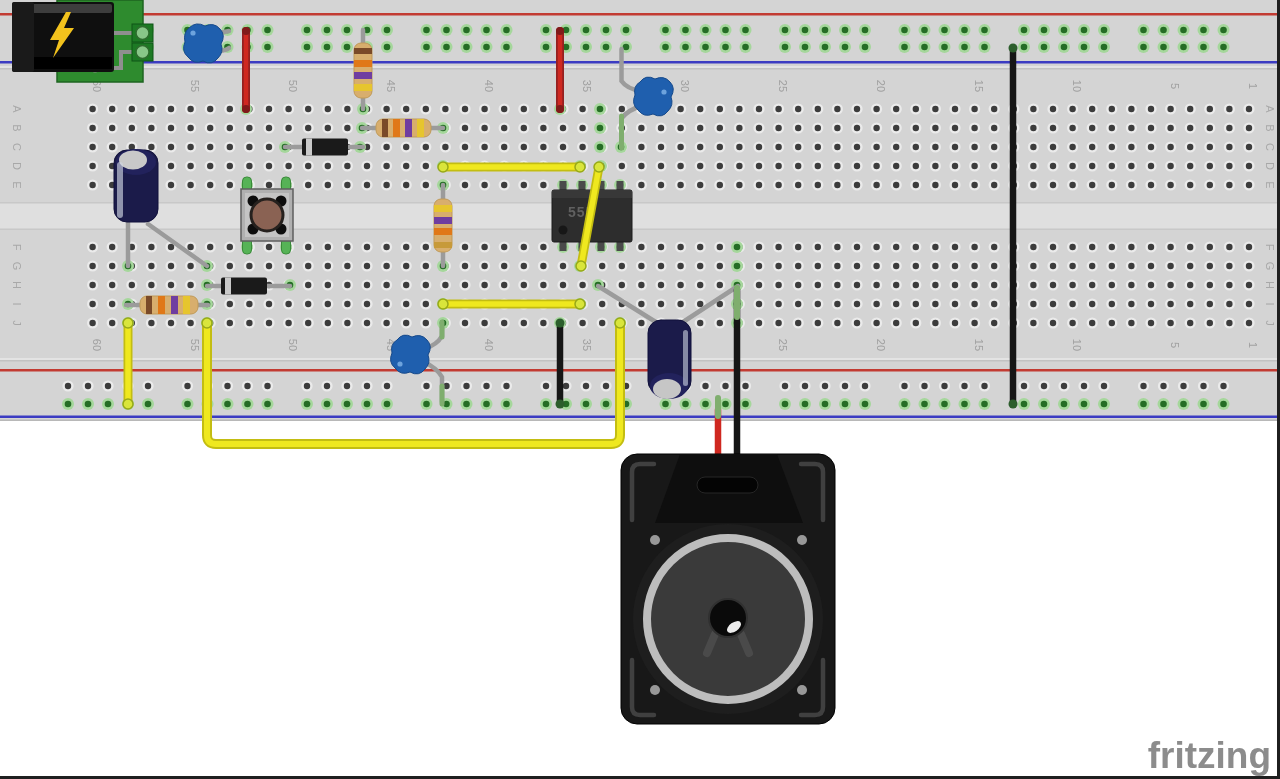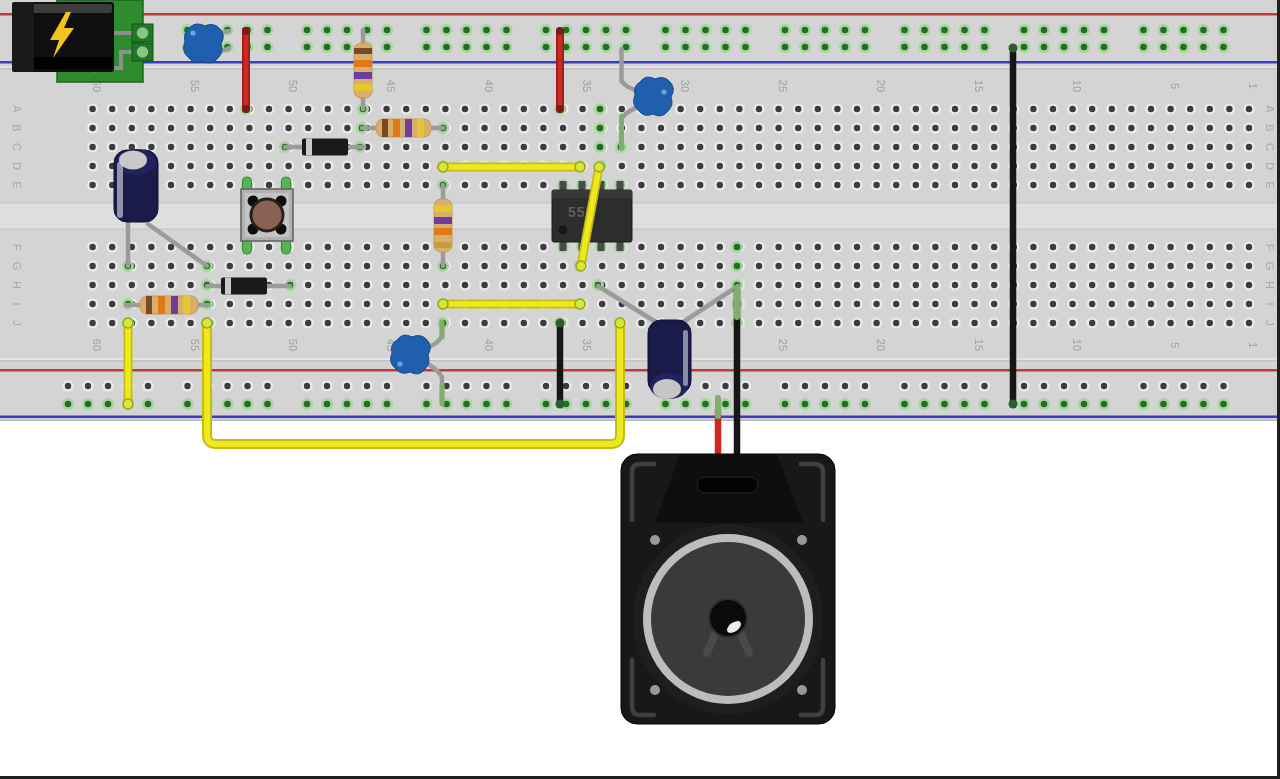--- a/index.html
+++ b/index.html
@@ -2017,15 +2017,16 @@
     <path d="M715 634 L707 653 M741 634 L749 653" stroke="#4a4a4a" stroke-width="8" stroke-linecap="round"></path>
     <circle cx="728" cy="618" r="19" fill="#0a0a0a" stroke="#303030" stroke-width="2"></circle>
     <ellipse cx="734" cy="627" rx="8" ry="4.5" transform="rotate(-35 734 627)" fill="#ededed"></ellipse>
     <circle cx="655" cy="540" r="5" fill="#989898"></circle>
     <circle cx="802" cy="540" r="5" fill="#989898"></circle>
     <circle cx="655" cy="690" r="5" fill="#989898"></circle>
     <circle cx="802" cy="690" r="5" fill="#989898"></circle>
   </g>
 </svg>
 
+<div class="watermark">fritzing</div>
 <div class="edge-r"></div>
 <div class="edge-b"></div>
 </div>
 
 </body></html>

